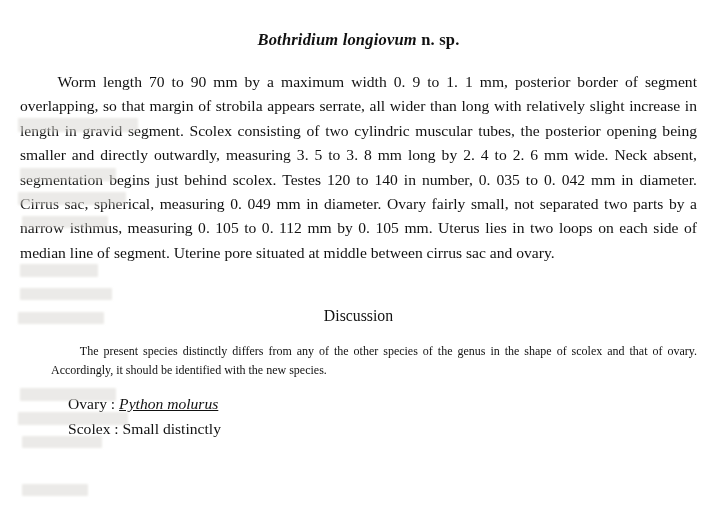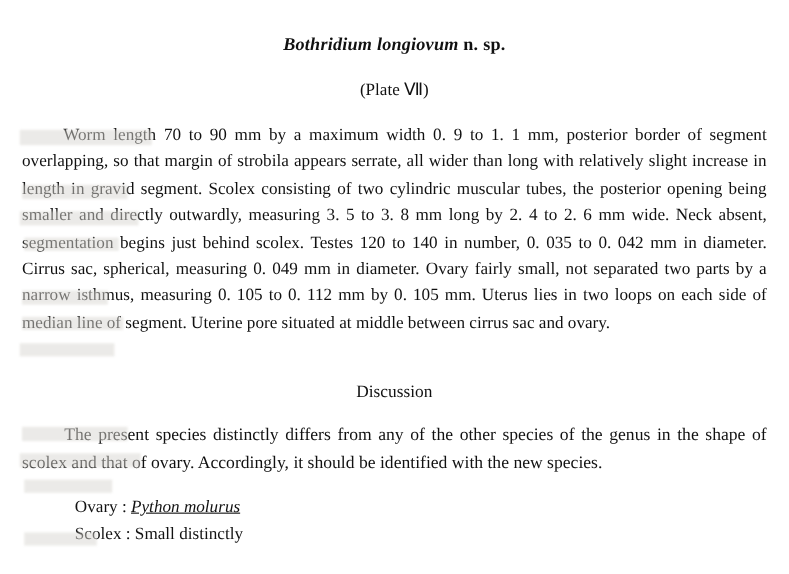--- a/index.html
+++ b/index.html
@@ -57,23 +57,24 @@
     text-indent: 2.4em;
   }
   .section-head {
     text-align: center;
     font-size: 15.8px;
     margin-top: 42px;
     margin-bottom: 0;
   }
   .disc-block {
     margin-top: 17px;
-    font-size: 16px;
+    font-size: 12px;
     line-height: 1.565;
     text-align: justify;
+    margin-left: 31px;
   }
   .kv-list {
     margin-top: 7px;
     font-size: 15.6px;
     line-height: 1.6;
     padding-left: 48px;
   }
   .kv-row {
     white-space: nowrap;
   }
@@ -104,23 +105,20 @@
   <div class="smudge" style="left:18px; top:312px; width:86px; height:12px;"></div>
   <div class="smudge" style="left:20px; top:388px; width:96px; height:13px;"></div>
   <div class="smudge" style="left:18px; top:412px; width:110px; height:13px;"></div>
   <div class="smudge" style="left:22px; top:436px; width:80px; height:12px;"></div>
   <div class="smudge" style="left:22px; top:484px; width:66px; height:12px;"></div>
 
   <h1 class="title">
     <span class="sp-name">Bothridium longiovum</span> <span class="auth">n. sp.</span>
   </h1>
 
-  <div class="plate">
-    <span class="plate-num">(Plate Ⅶ)</span>
-  </div>
 
   <div class="body-block">
     <p class="indent">Worm length 70 to 90 mm by a maximum width 0. 9 to 1. 1 mm, posterior border of segment overlapping, so that margin of strobila appears serrate, all wider than long with relatively slight increase in length in gravid segment. Scolex consisting of two cylindric muscular tubes, the posterior opening being smaller and directly outwardly, measuring 3. 5 to 3. 8 mm long by 2. 4 to 2. 6 mm wide. Neck absent, segmentation begins just behind scolex. Testes 120 to 140 in number, 0. 035 to 0. 042 mm in diameter. Cirrus sac, spherical, measuring 0. 049 mm in diameter. Ovary fairly small, not separated two parts by a narrow isthmus, measuring 0. 105 to 0. 112 mm by 0. 105 mm. Uterus lies in two loops on each side of median line of segment. Uterine pore situated at middle between cirrus sac and ovary.</p>
   </div>
 
   <div class="section-head">Discussion</div>
 
   <div class="disc-block">
     <p class="indent">The present species distinctly differs from any of the other species of the genus in the shape of scolex and that of ovary. Accordingly, it should be identified with the new species.</p>
   </div>

